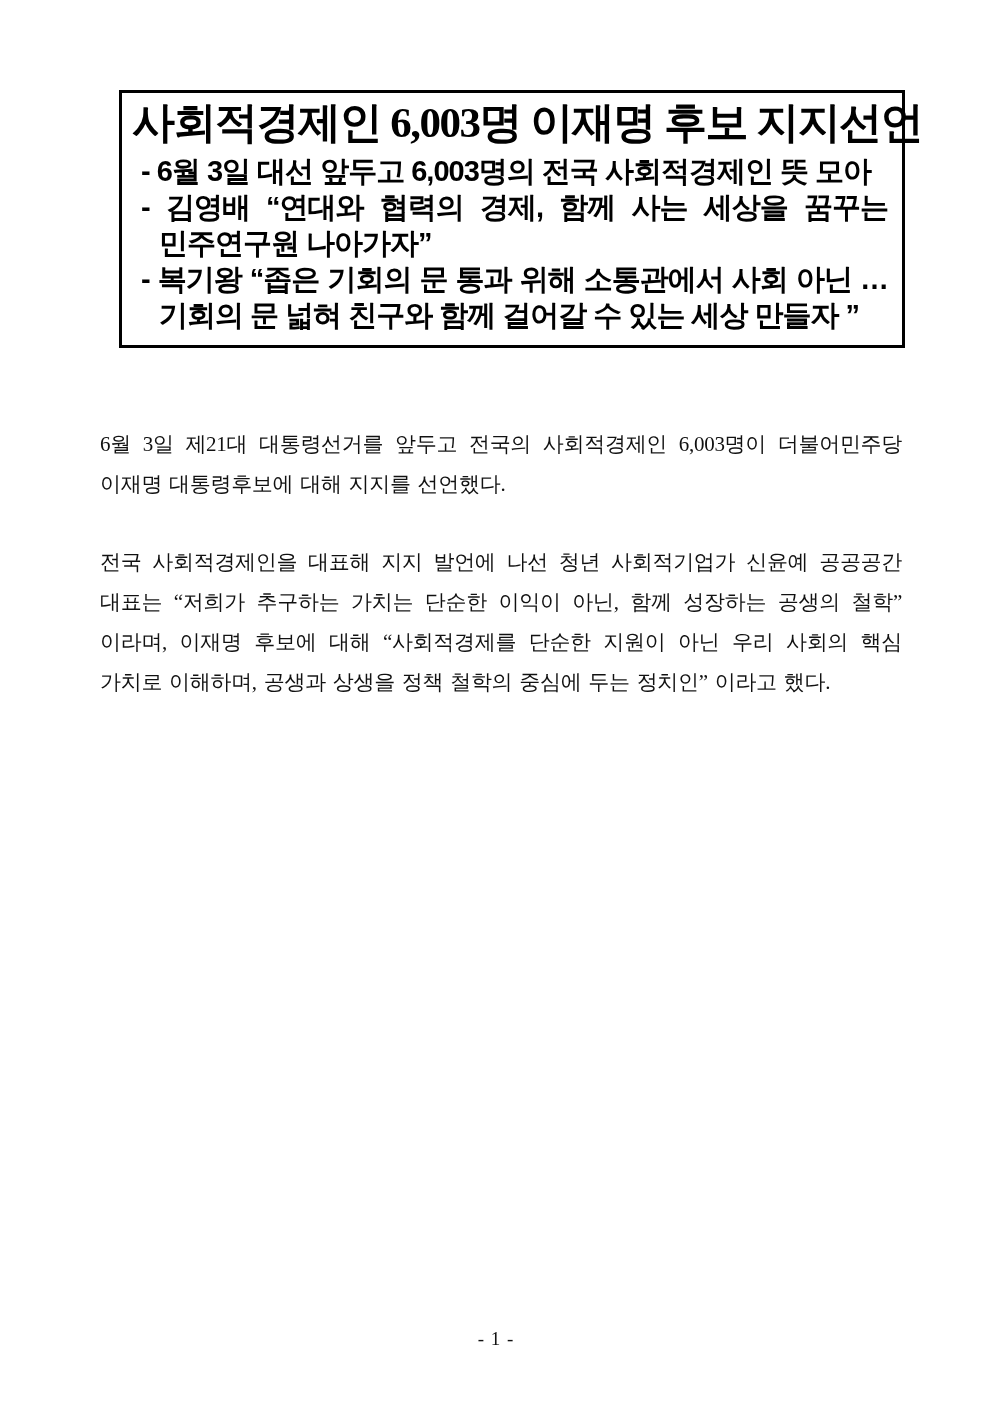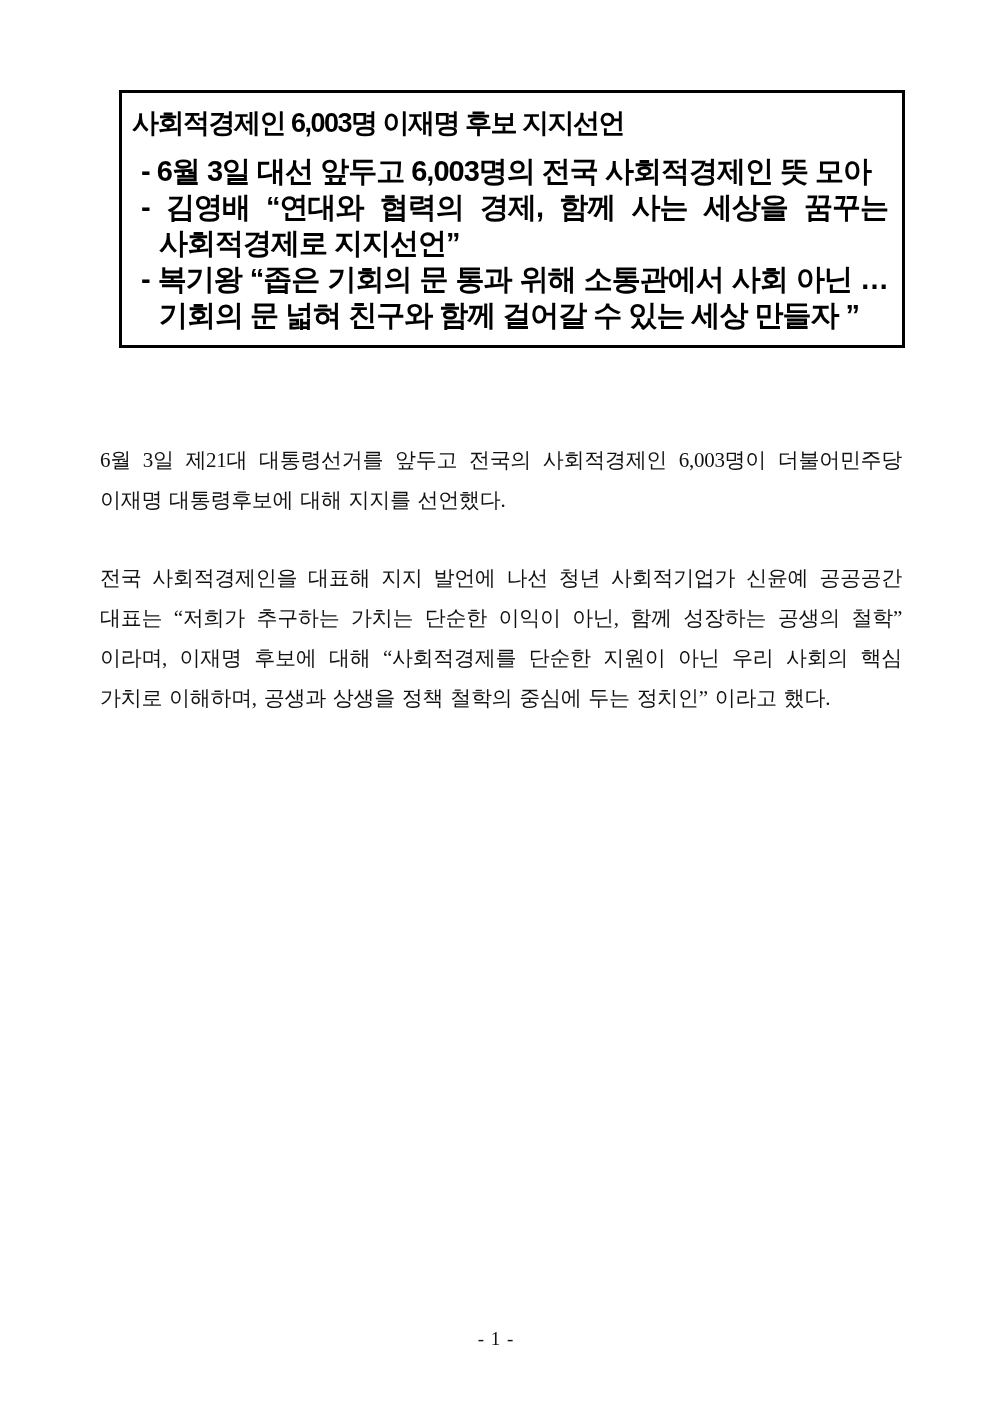--- a/index.html
+++ b/index.html
@@ -24,26 +24,27 @@
     top: 90px;
     width: 786px;
     border: 3px solid #000000;
     padding: 6px 14px 12px 10px;
     background: #ffffff;
     font-family: "Liberation Sans", "DejaVu Sans", sans-serif;
     color: #000000;
   }
   .box-title {
     margin: 2px 0 8px 0;
-    font-size: 27px;
+    font-size: 43px;
     line-height: 44px;
     font-weight: 800;
     letter-spacing: -1.5px;
-    text-align: left;
+    text-align: right;
     white-space: nowrap;
+    font-family: Liberation Serif, serif;
   }
   .box-bullet {
     margin: 0;
     padding-left: 27px;
     text-indent: -18px;
     font-size: 29px;
     line-height: 36px;
     font-weight: 700;
     letter-spacing: -1px;
     text-align: justify;
@@ -56,21 +57,21 @@
     top: 424px;
     width: 802px;
     font-size: 21px;
     line-height: 40px;
     letter-spacing: -0.3px;
     word-spacing: 2px;
     text-align: justify;
     word-break: keep-all;
   }
   .article-body p {
-    margin: 16px 0 38px 0;
+    margin: 0 0 38px 0;
   }
   .article-body p:last-child {
     margin-bottom: 0;
   }
   
   .page-footer {
     position: absolute;
     left: 0;
     top: 1328px;
     width: 100%;
@@ -81,21 +82,21 @@
   }
 </style>
 </head>
 <body>
 
 <div class="page">
 
   <div class="headline-box">
     <div class="box-title">사회적경제인 6,003명 이재명 후보 지지선언</div>
     <p class="box-bullet">- 6월 3일 대선 앞두고 6,003명의 전국 사회적경제인 뜻 모아</p>
-    <p class="box-bullet">- 김영배 “연대와 협력의 경제, 함께 사는 세상을 꿈꾸는 사회적경제로 지지선언”</p>
+    <p class="box-bullet">- 김영배 “연대와 협력의 경제, 함께 사는 세상을 꿈꾸는 민주연구원 나아가자”</p>
     <p class="box-bullet">- 복기왕 “좁은 기회의 문 통과 위해 소통관에서 사회 아닌 … 기회의 문 넓혀 친구와 함께 걸어갈 수 있는 세상 만들자 ”</p>
   </div>
 
   <div class="article-body">
     <p>6월 3일 제21대 대통령선거를 앞두고 전국의 사회적경제인 6,003명이 더불어민주당 이재명 대통령후보에 대해 지지를 선언했다.</p>
     <p>전국 사회적경제인을 대표해 지지 발언에 나선 청년 사회적기업가 신윤예 공공공간 대표는 “저희가 추구하는 가치는 단순한 이익이 아닌, 함께 성장하는 공생의 철학” 이라며, 이재명 후보에 대해 “사회적경제를 단순한 지원이 아닌 우리 사회의 핵심 가치로 이해하며, 공생과 상생을 정책 철학의 중심에 두는 정치인” 이라고 했다.</p>
   </div>
 
   <div class="page-footer">- 1 -</div>
 

